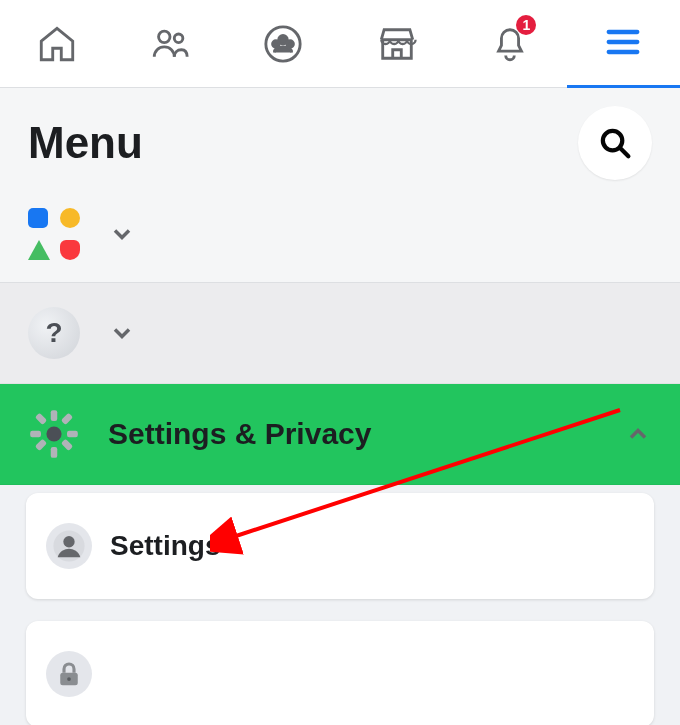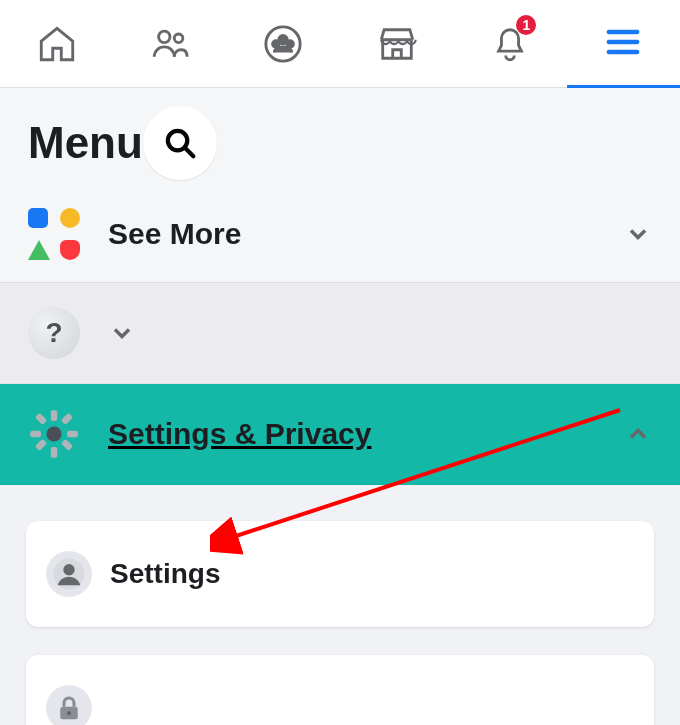--- a/index.html
+++ b/index.html
@@ -44,20 +44,21 @@
       border-radius: 50%;
       width: 20px;
       height: 20px;
       display: flex;
       align-items: center;
       justify-content: center;
     }
     .page-header {
       display: flex;
       align-items: center;
+      justify-content: space-between;
       padding: 18px 28px 14px 28px;
       background: #f5f6f7;
     }
     .page-title {
       font-size: 44px;
       font-weight: 800;
       color: #1c1e21;
     }
     .search-btn {
       width: 74px;
@@ -121,21 +122,20 @@
     .card-area { padding: 8px 26px 0 26px; }
     .card {
       background:#fff;
       border-radius: 12px;
       box-shadow: 0 1px 3px rgba(0,0,0,0.12);
       padding: 30px 20px;
       display:flex;
       align-items:center;
       margin-bottom: 22px;
       cursor:pointer;
-      margin-top:28px;
     }
     .card .icon-box {
       width: 46px; height:46px; display:flex; align-items:center; justify-content:center;
       margin-right: 18px;
       border-radius:50%;
       background: #e4e6eb;
     }
     .card .label {
       font-size: 28px;
       font-weight: 600;
@@ -210,36 +210,35 @@
 
 <div class="menu-row see-more">
   <div class="icon-box">
     <div class="seemore-icon">
       <div class="sq a"></div>
         <div class="sq b"></div>
         <div class="sq d"></div>
         <div class="sq c"></div>
     </div>
   </div>
-  <div class="label">See More</div>
   <svg class="chev" viewBox="0 0 24 24" fill="none" stroke="#65676b" stroke-width="3">
       <polyline points="6 9 12 15 18 9"></polyline>
     </svg>
 </div>
 
 <div class="menu-row section">
   <div class="icon-box">
     <div class="circle-icon">?</div>
   </div>
   <svg class="chev" viewBox="0 0 24 24" fill="none" stroke="#65676b" stroke-width="3">
       <polyline points="6 9 12 15 18 9"></polyline>
     </svg>
 </div>
 
-<div class="menu-row section" style="background:#14b8a6;text-decoration:underline;">
+<div class="menu-row section" style="background:#22c55e;">
   <div class="icon-box">
     <svg viewBox="0 0 48 48" width="52" height="52">
       <circle cx="24" cy="24" r="7" fill="#4b4f56"></circle>
       <g fill="#b0b3b8">
         <rect x="21" y="2" width="6" height="10" rx="2"></rect>
         <rect x="21" y="36" width="6" height="10" rx="2"></rect>
         <rect x="2" y="21" width="10" height="6" rx="2"></rect>
         <rect x="36" y="21" width="10" height="6" rx="2"></rect>
         <rect x="7" y="7" width="10" height="6" rx="2" transform="rotate(45 12 10)"></rect>
         <rect x="31" y="31" width="10" height="6" rx="2" transform="rotate(45 36 34)"></rect>

